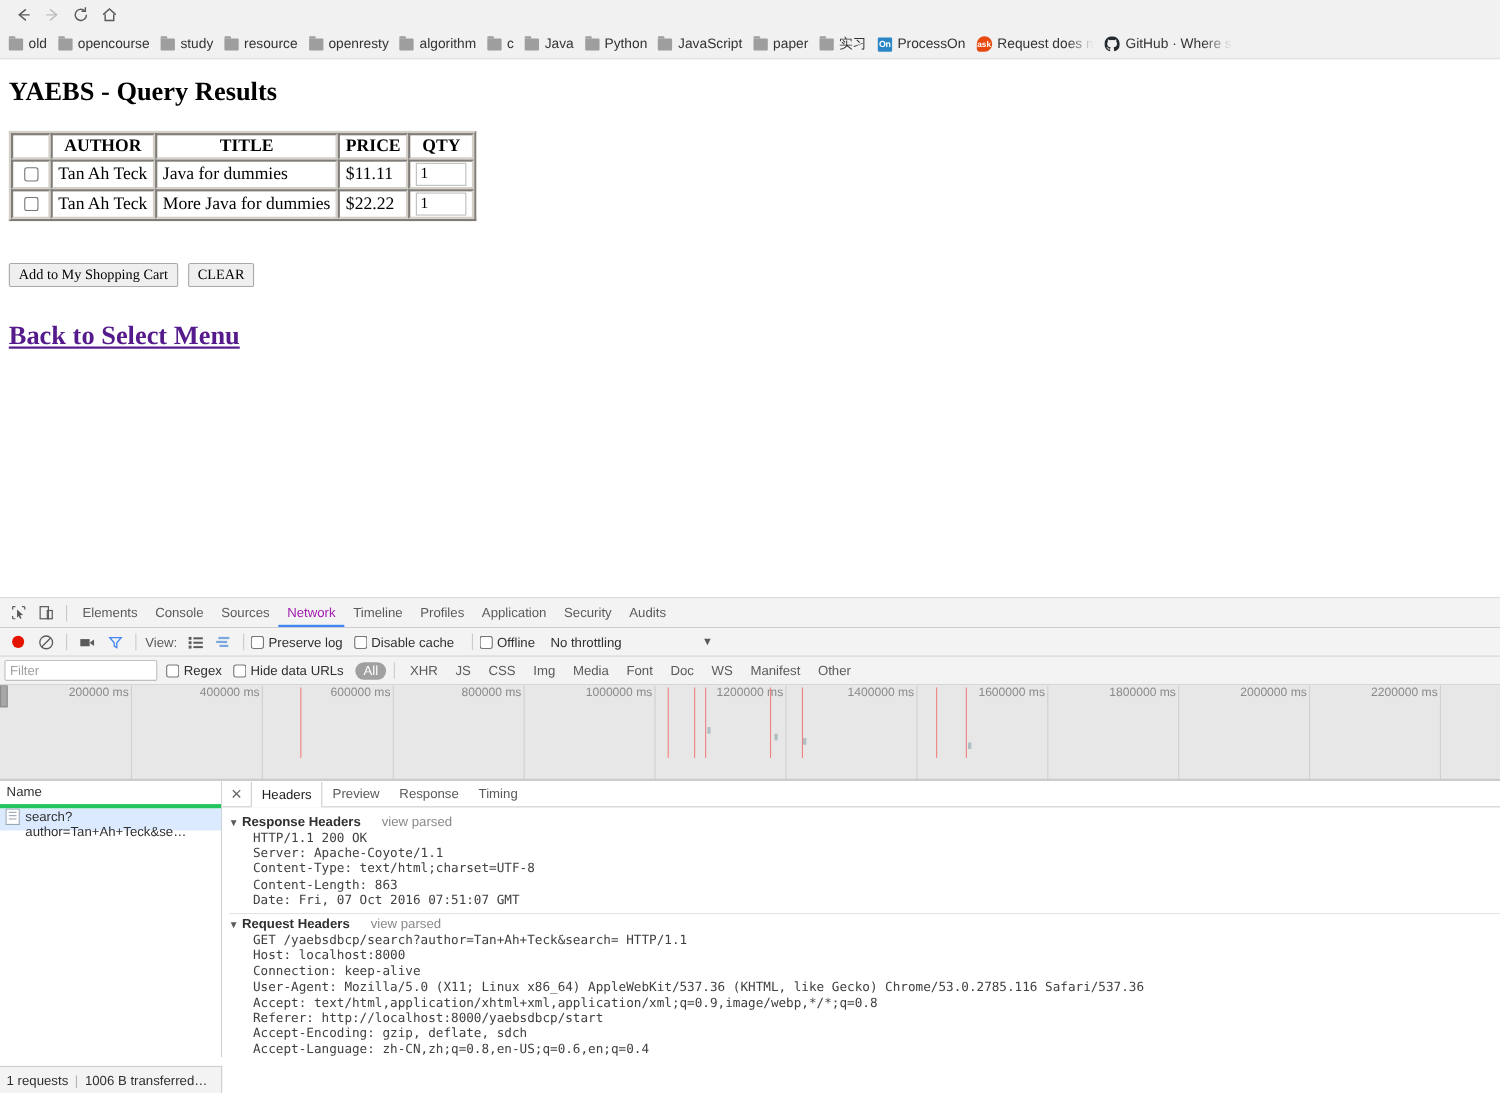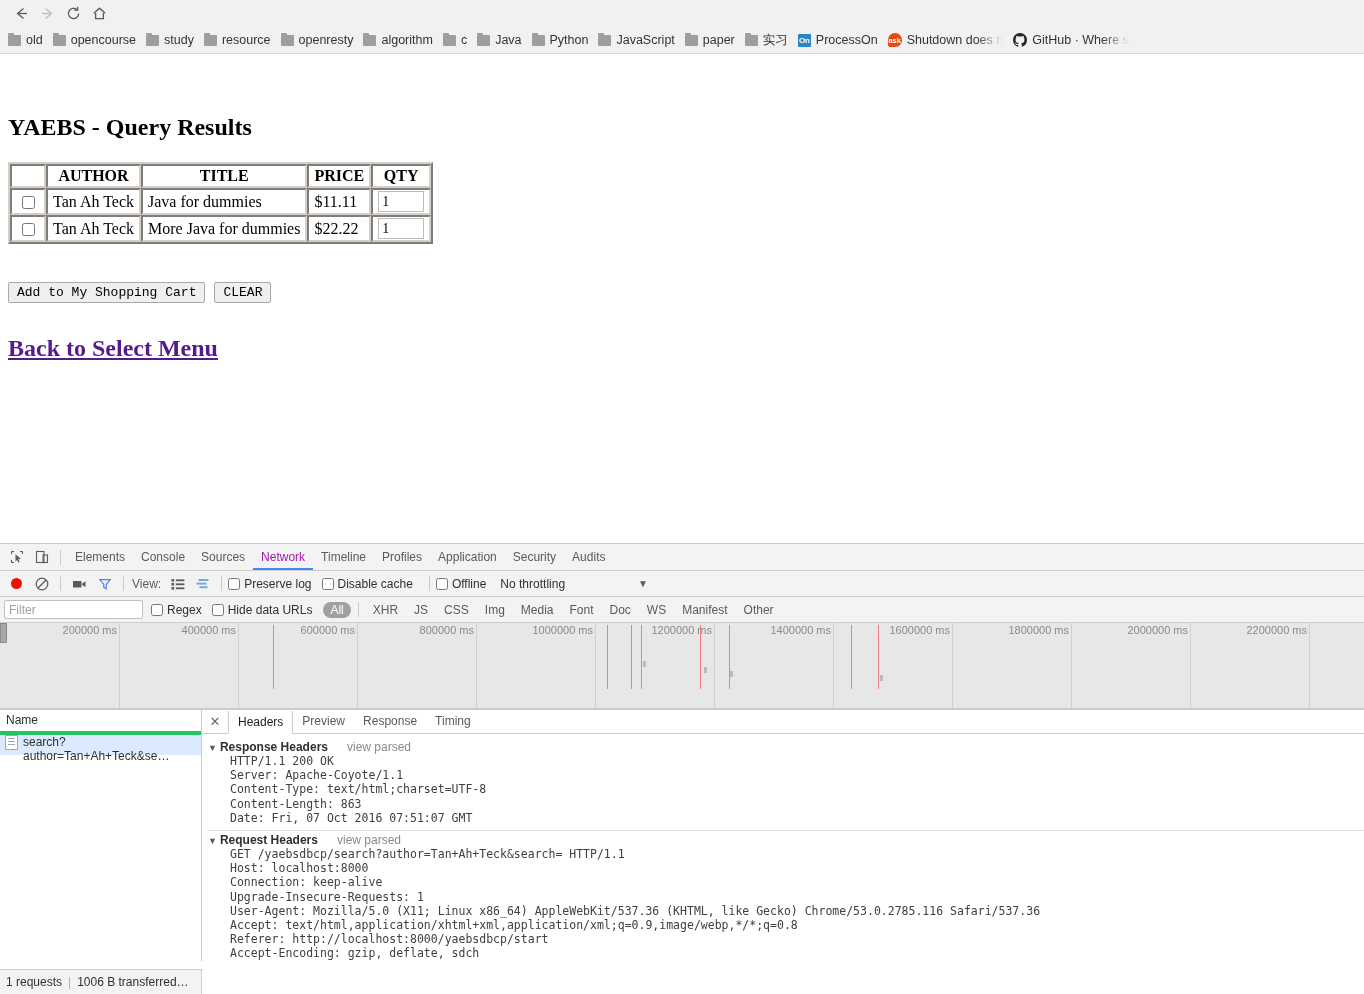--- a/index.html
+++ b/index.html
@@ -116,21 +116,20 @@
     color: #24292e;
   }
 
   
   #page-content {
     height: 488px;
     background: #fff;
     padding: 0 8px;
     box-sizing: border-box;
     overflow: hidden;
-    margin-top: 43px;
   }
   #page-title {
     font-family: "Liberation Serif", serif;
     font-size: 24px;
     font-weight: bold;
     color: #000;
     margin: 17px 0 21px 0;
   }
   table.results {
     border-collapse: separate;
@@ -160,21 +159,21 @@
     color: #000;
     background: #fff;
   }
   input[type="checkbox"].cb {
     width: 13px; height: 13px;
     margin: 2px 0;
     vertical-align: middle;
   }
   .btn-row { margin-top: 38px; display: flex; gap: 9px; }
   .form-btn {
-    font-family: Liberation Mono, monospace;
+    font-family: Liberation Serif, serif;
     font-size: 13px;
     padding: 2px 8px;
     background: #efefef;
     border: 1px solid #a9a9a9;
     border-radius: 2px;
     color: #000;
     cursor: default;
   }
   #back-link {
     display: inline-block;
@@ -539,21 +538,21 @@
     <div class="bookmark">
       <span class="ico-folder"></span>
       <span class="bm-label">实习</span>
     </div>
     <div class="bookmark">
       <span class="ico-processon">On</span>
       <span class="bm-label">ProcessOn</span>
     </div>
     <div class="bookmark">
       <span class="ico-ask">ask</span>
-      <span class="bm-label fade">Shutdown does n</span>
+      <span class="bm-label fade">Request does n</span>
     </div>
     <div class="bookmark">
       <span class="ico-github">
         <svg width="14" height="14" viewBox="0 0 16 16" aria-hidden="true">
           <path fill="currentColor" d="M8 0C3.58 0 0 3.58 0 8c0 3.54 2.29 6.53 5.47 7.59.4.07.55-.17.55-.38 0-.19-.01-.82-.01-1.49-2.01.37-2.53-.49-2.69-.94-.09-.23-.48-.94-.82-1.13-.28-.15-.68-.52-.01-.53.63-.01 1.08.58 1.23.82.72 1.21 1.87.87 2.33.66.07-.52.28-.87.51-1.07-1.78-.2-3.64-.89-3.64-3.95 0-.87.31-1.59.82-2.15-.08-.2-.36-1.02.08-2.12 0 0 .67-.21 2.2.82.64-.18 1.32-.27 2-.27s1.36.09 2 .27c1.53-1.04 2.2-.82 2.2-.82.44 1.1.16 1.92.08 2.12.51.56.82 1.27.82 2.15 0 3.07-1.87 3.75-3.65 3.95.29.25.54.73.54 1.48 0 1.07-.01 1.93-.01 2.2 0 .21.15.46.55.38A8.01 8.01 0 0 0 16 8c0-4.42-3.58-8-8-8z"></path>
         </svg>
       </span>
       <span class="bm-label fade">GitHub · Where s</span>
     </div>
   </div>
@@ -810,21 +809,20 @@
 
         <div class="hdr-section">
           <span class="tri">▼</span>
           <span>Request Headers</span>
           <span class="hdr-link">view parsed</span>
         </div>
         <div class="hdr-lines">
           <div>GET /yaebsdbcp/search?author=Tan+Ah+Teck&amp;search= HTTP/1.1</div>
           <div>Host: localhost:8000</div>
           <div>Connection: keep-alive</div>
-          <div>Upgrade-Insecure-Requests: 1</div>
           <div>User-Agent: Mozilla/5.0 (X11; Linux x86_64) AppleWebKit/537.36 (KHTML, like Gecko) Chrome/53.0.2785.116 Safari/537.36</div>
           <div>Accept: text/html,application/xhtml+xml,application/xml;q=0.9,image/webp,*/*;q=0.8</div>
           <div>Referer: http://localhost:8000/yaebsdbcp/start</div>
           <div>Accept-Encoding: gzip, deflate, sdch</div>
           <div>Accept-Language: zh-CN,zh;q=0.8,en-US;q=0.6,en;q=0.4</div>
         </div>
 
       </div>
     </div>
   </div>

